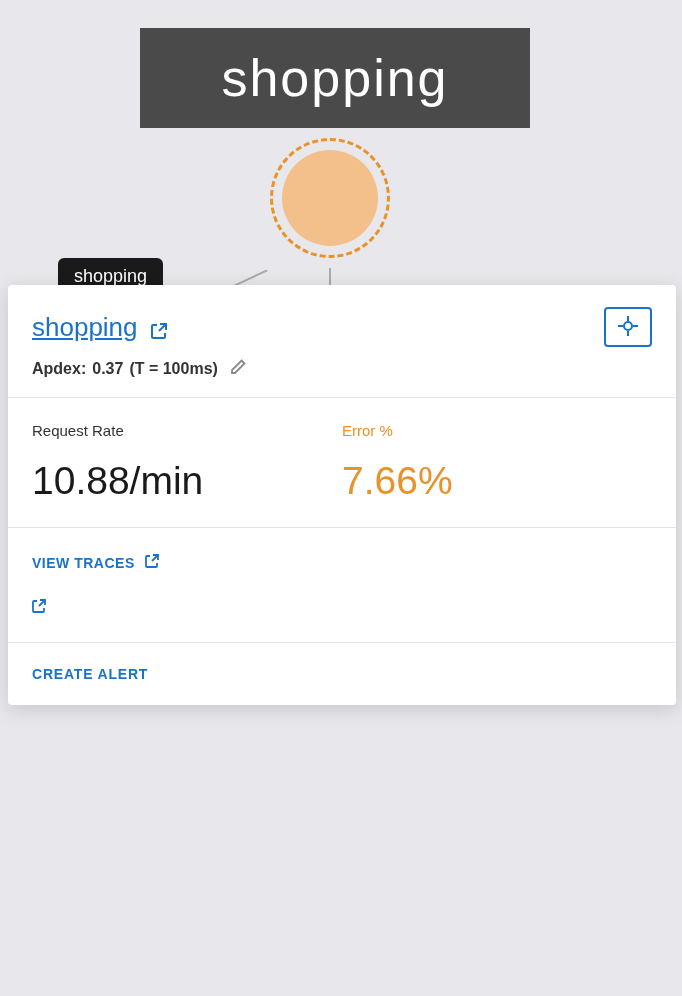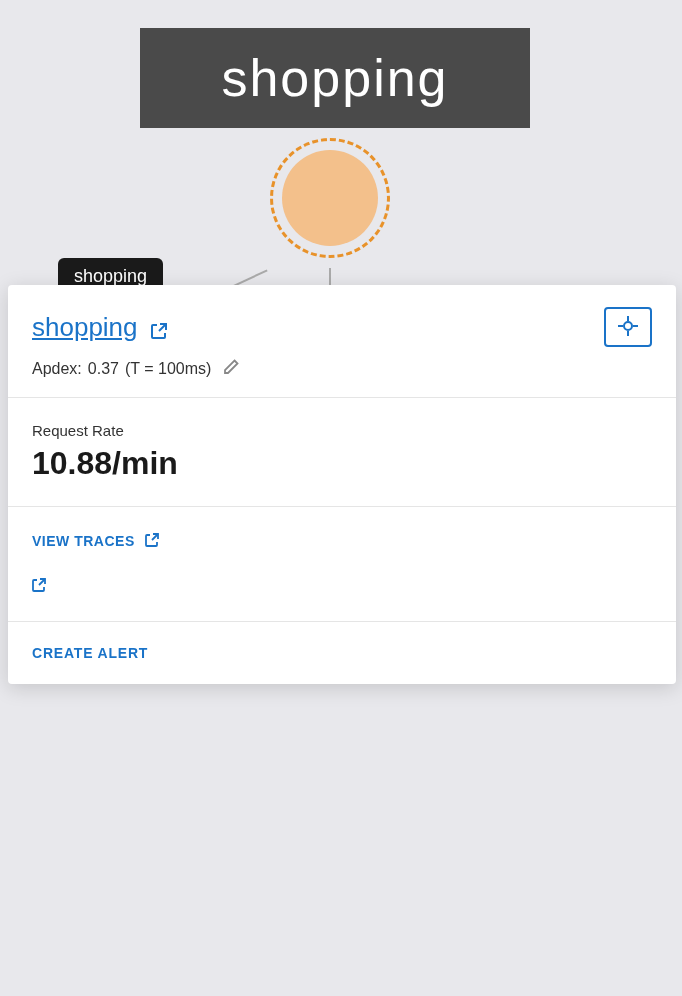--- a/index.html
+++ b/index.html
@@ -174,25 +174,25 @@
 
     .apdex-row {
       display: flex;
       align-items: center;
       font-size: 16px;
       color: #333;
       gap: 6px;
     }
 
     .apdex-label {
-      font-weight: 400;
+      font-weight: 700;
     }
 
     .apdex-value {
-      font-weight: 400;
+      font-weight: 700;
     }
 
     .edit-icon {
       margin-left: 6px;
       color: #888;
       cursor: pointer;
       font-size: 16px;
     }
 
     
@@ -203,42 +203,43 @@
       gap: 0;
     }
 
     .metric-item {
       flex: 1;
     }
 
     .metric-label {
       font-size: 15px;
       color: #333;
-      margin-bottom: 6px;
+      margin-bottom: 20px;
       font-weight: 400;
     }
 
     .metric-value {
-      font-size: 32px;
-      font-weight: 700;
+      font-size: 39px;
+      font-weight: 400;
       color: #1a1a1a;
     }
 
     .metric-value.error {
       color: #e8922a;
     }
 
     
     .links-section {
       padding: 12px 0;
       border-bottom: 1px solid #e5e5e5;
     }
 
     .link-item {
       display: flex;
+      align-items: center;
       padding: 14px 24px;
       gap: 10px;
       cursor: pointer;
       text-decoration: none;
     }
 
     .link-label {
       color: #1a73c8;
       font-size: 14px;
       font-weight: 600;
@@ -332,20 +333,24 @@
         </svg>
       </span>
     </div>
   </div>
 
   <div class="metrics-section">
     <div class="metric-item">
       <div class="metric-label">Request Rate</div>
       <div class="metric-value">10.88/min</div>
     </div>
+    <div class="metric-item">
+      <div class="metric-label" style="color:#e8922a;">Error %</div>
+      <div class="metric-value error">7.66%</div>
+    </div>
   </div>
 
   <div class="links-section">
 
     <a class="link-item" href="#">
       <span class="link-label">VIEW TRACES</span>
       <span class="link-external-icon">
         <svg width="14" height="14" viewBox="0 0 14 14" fill="none" stroke="#1a73c8" stroke-width="1.8">
           <path d="M5 2H2a1 1 0 0 0-1 1v9a1 1 0 0 0 1 1h9a1 1 0 0 0 1-1V9"></path>
           <path d="M8 1h5v5"></path>

